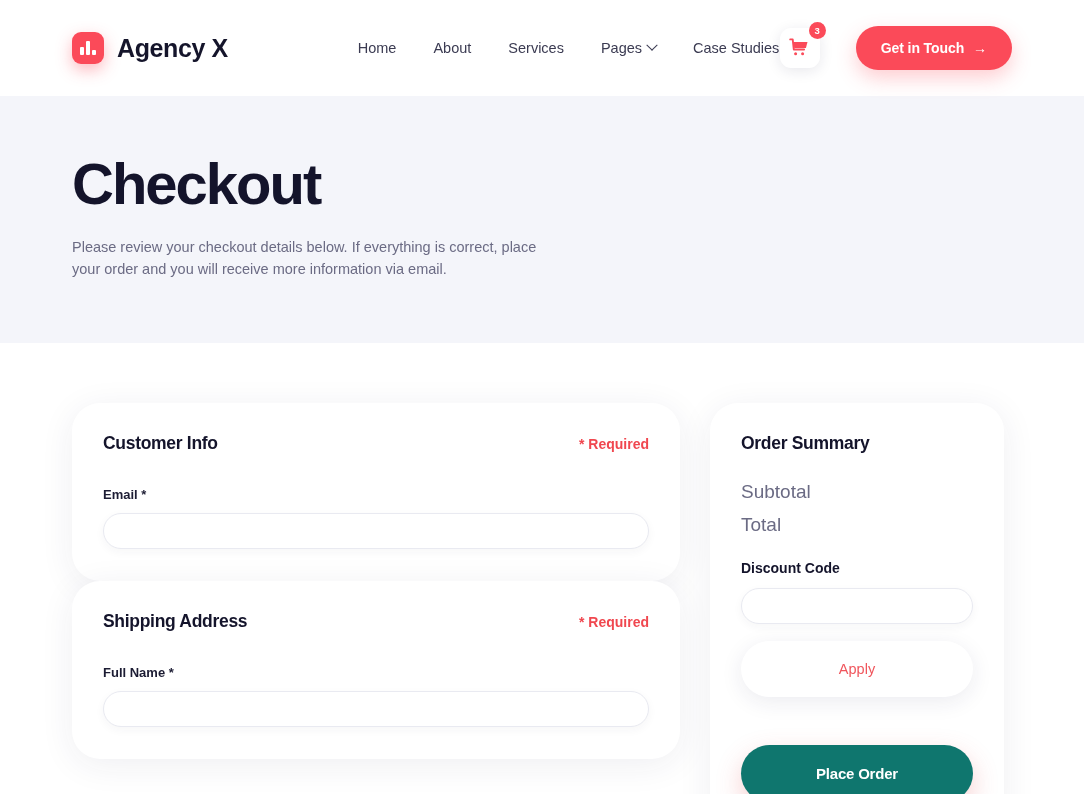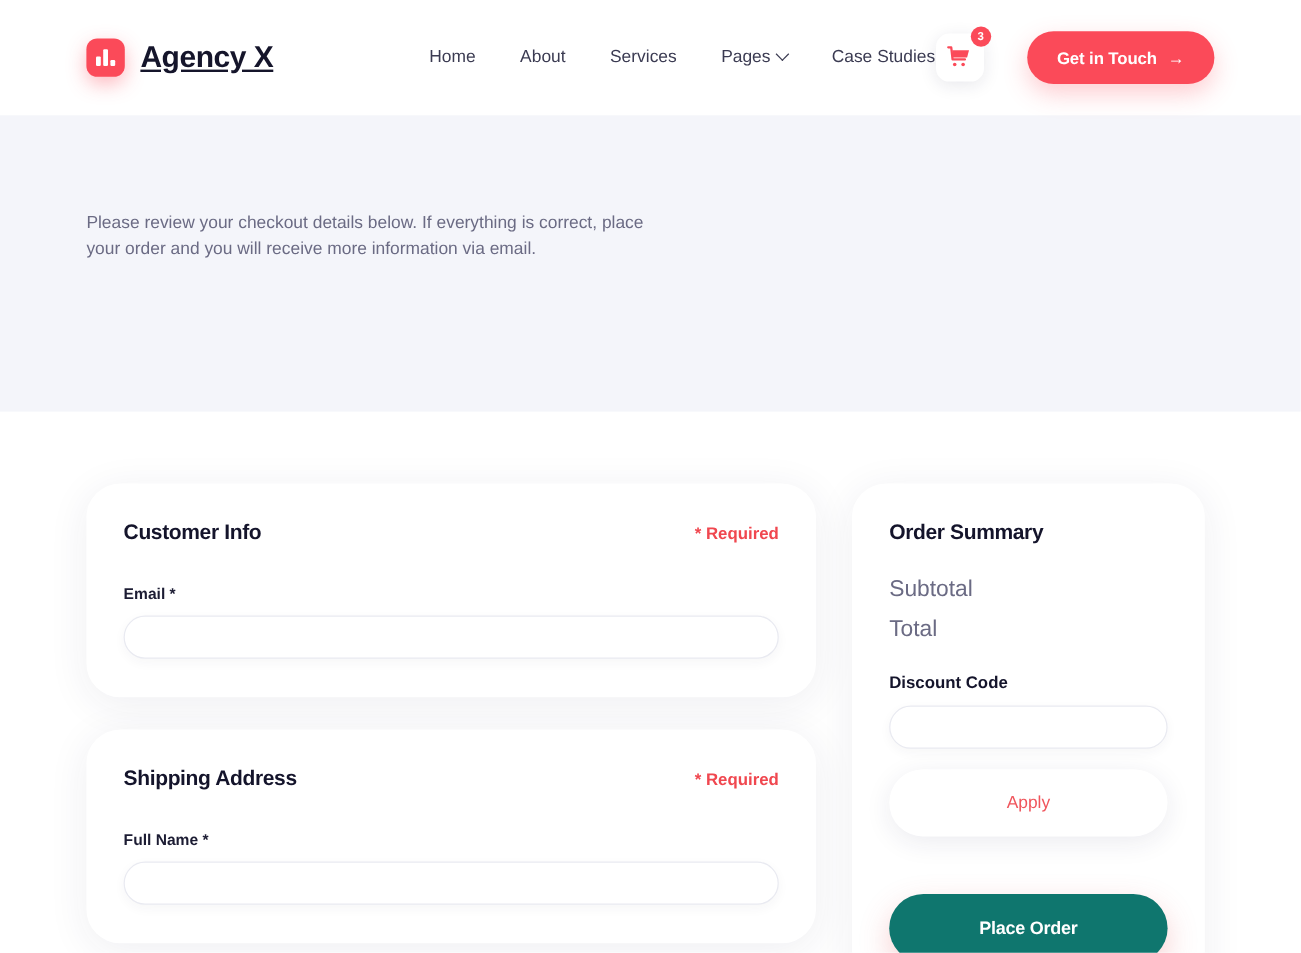--- a/index.html
+++ b/index.html
@@ -55,21 +55,20 @@
   }
   .brand-mark i:nth-child(1) { height: 8px; }
   .brand-mark i:nth-child(2) { height: 14px; }
   .brand-mark i:nth-child(3) { height: 5px; }
 
   .brand-name {
     font-size: 25px;
     font-weight: 700;
     letter-spacing: -0.4px;
     color: #15152b;
-    text-decoration: underline;
   }
 
   .nav {
     display: flex;
     align-items: center;
     gap: 37px;
     margin-left: 130px;
   }
   .nav-link {
     font-size: 14.5px;
@@ -171,21 +170,20 @@
     display: flex;
     align-items: flex-start;
     gap: 30px;
   }
 
   .col-left {
     width: 608px;
     flex: none;
     display: flex;
     flex-direction: column;
-    gap: 27px;
   }
   .col-right {
     width: 294px;
     flex: none;
   }
 
   .card {
     background: #ffffff;
     border-radius: 28px;
     box-shadow: 0 6px 34px rgba(35, 35, 80, 0.075);
@@ -336,20 +334,21 @@
 
     <button class="cta">
       <span>Get in Touch</span>
       <span class="cta-arrow">→</span>
     </button>
 
   </div>
 </div>
 
 <div class="hero">
+  <h1 class="hero-title">Checkout</h1>
   <p class="hero-sub">Please review your checkout details below. If everything is correct, place your order and you will receive more information via email.</p>
 </div>
 
 <div class="main">
 
   <div class="col-left">
 
     <section class="card">
       <div class="card-head">
         <h2 class="card-title">Customer Info</h2>

